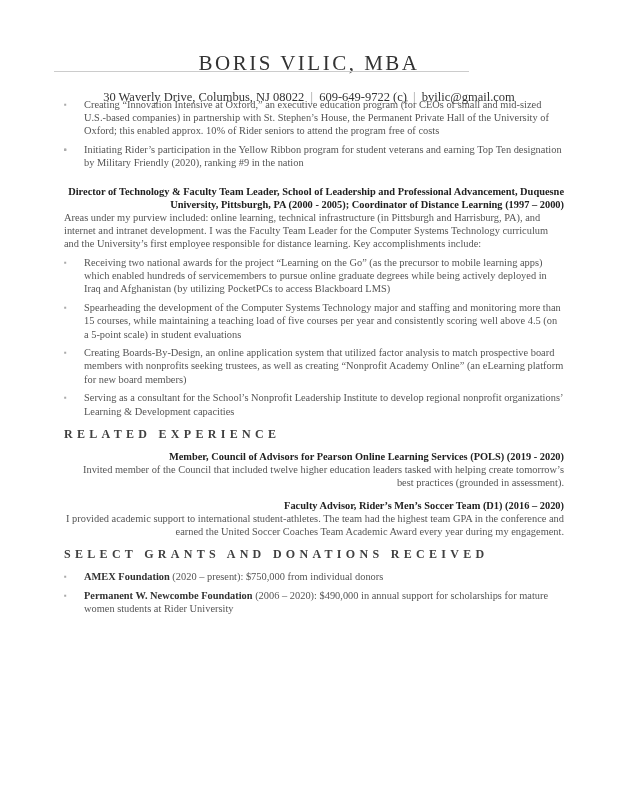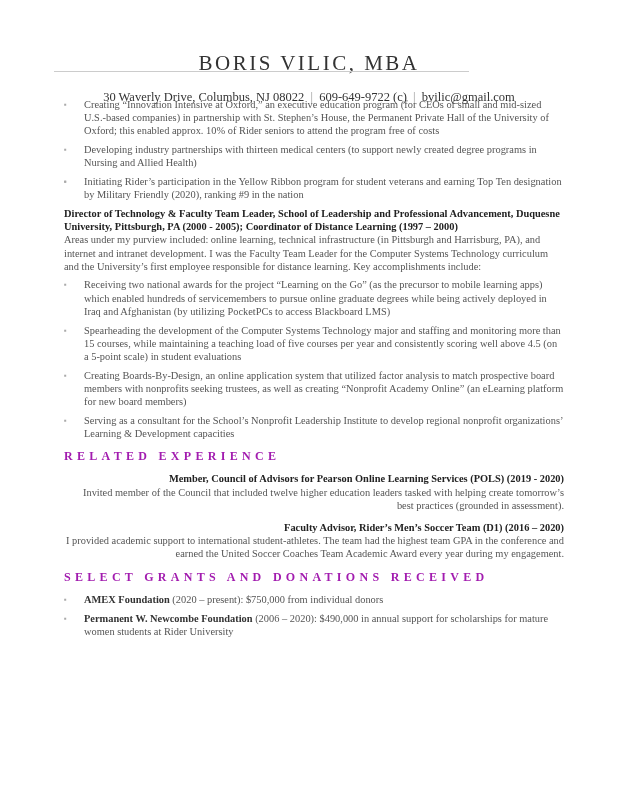--- a/index.html
+++ b/index.html
@@ -11,23 +11,23 @@
           color:#333; }
   .rule { position:absolute; top:71px; left:54px; width:415px; height:1px; background:#ccc; }
   .contact { position:absolute; top:90px; left:0; width:618px; text-align:center;
              font-family:"Liberation Serif", serif; font-size:12.5px; color:#333; }
   .contact .sep { color:#999; padding:0 3px; }
   .content { position:absolute; top:98px; left:64px; width:500px;
              font-family:"Liberation Serif", serif; font-size:10.4px; line-height:13.2px; color:#555; }
   ul { list-style:none; margin:0; padding:0; }
   li { position:relative; padding-left:20px; margin-bottom:5.5px; }
   li .bullet { position:absolute; left:0; top:0; color:#aaa; font-size:8px; }
-  .job-title { font-weight:bold; color:#222; margin-top:5px; }
+  .job-title { font-weight:bold; color:#222; margin-top:15px;text-align:right; }
   .para { margin-bottom:5.5px; }
-  .section { font-weight:bold; color:#a21caf; font-size:12px; letter-spacing:4.3px; margin:10px 0 9px; }
+  .section { font-weight:bold; color:#404040; font-size:12px; letter-spacing:4.3px; margin:10px 0 9px; }
   .entry-title { font-weight:bold; color:#222; }
   .entry { margin-bottom:9px;text-align:right; }
   b { color:#333; }
 </style>
 </head>
 <body>
 
 <div class="page">
   <div class="name">BORIS VILIC, MBA</div>
   <div class="rule"></div>
@@ -35,21 +35,21 @@
     <span>30 Waverly Drive, Columbus, NJ 08022</span>
     <span class="sep">|</span>
     <span>609-649-9722 (c)</span>
     <span class="sep">|</span>
     <span>bvilic@gmail.com</span>
   </div>
 
   <div class="content">
     <ul>
       <li><span class="bullet">▪</span><span>Creating “Innovation Intensive at Oxford,” an executive education program (for CEOs of small and mid-sized U.S.-based companies) in partnership with St. Stephen’s House, the Permanent Private Hall of the University of Oxford; this enabled approx. 10% of Rider seniors to attend the program free of costs</span></li>
-      <li><span class="bullet">▪</span><span>Developing industry partnerships with thirteen medical centers (to support newly created degree programs in Nursing and Allied Health)</span></li>
+      <li><span class="bullet">▪</span></li>
       <li><span class="bullet">▪</span></li>
       <li><span class="bullet">▪</span><span>Initiating Rider’s participation in the Yellow Ribbon program for student veterans and earning Top Ten designation by Military Friendly (2020), ranking #9 in the nation</span></li>
     </ul>
 
     <div class="job-title">Director of Technology &amp; Faculty Team Leader, School of Leadership and Professional Advancement, Duquesne University, Pittsburgh, PA (2000 - 2005); Coordinator of Distance Learning (1997 – 2000)</div>
     <div class="para">Areas under my purview included: online learning, technical infrastructure (in Pittsburgh and Harrisburg, PA), and internet and intranet development. I was the Faculty Team Leader for the Computer Systems Technology curriculum and the University’s first employee responsible for distance learning. Key accomplishments include:</div>
     <ul>
       <li><span class="bullet">▪</span><span>Receiving two national awards for the project “Learning on the Go” (as the precursor to mobile learning apps) which enabled hundreds of servicemembers to pursue online graduate degrees while being actively deployed in Iraq and Afghanistan (by utilizing PocketPCs to access Blackboard LMS)</span></li>
       <li><span class="bullet">▪</span><span>Spearheading the development of the Computer Systems Technology major and staffing and monitoring more than 15 courses, while maintaining a teaching load of five courses per year and consistently scoring well above 4.5 (on a 5-point scale) in student evaluations</span></li>
       <li><span class="bullet">▪</span><span>Creating Boards-By-Design, an online application system that utilized factor analysis to match prospective board members with nonprofits seeking trustees, as well as creating “Nonprofit Academy Online” (an eLearning platform for new board members)</span></li>

